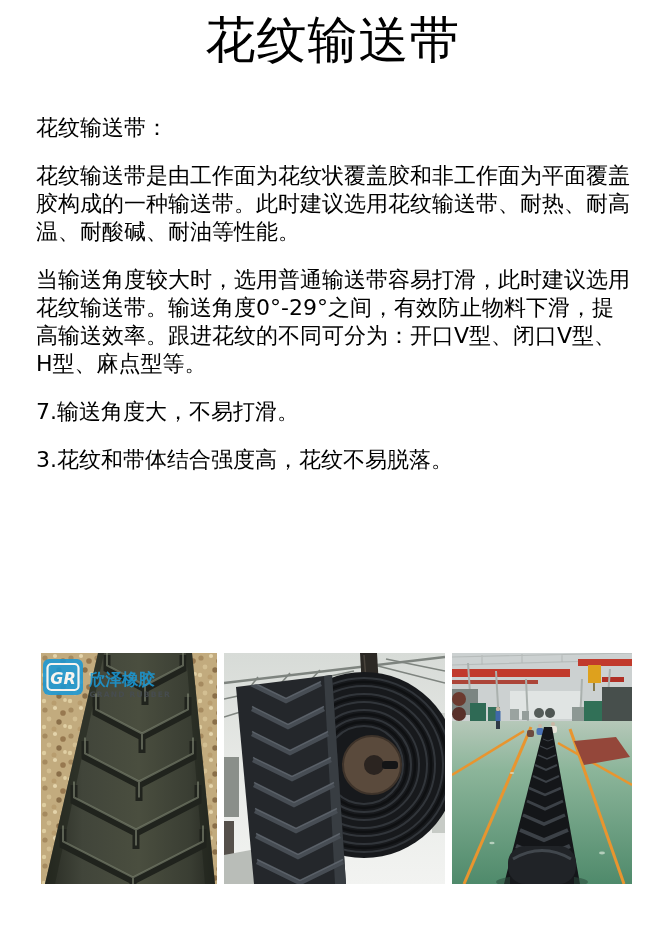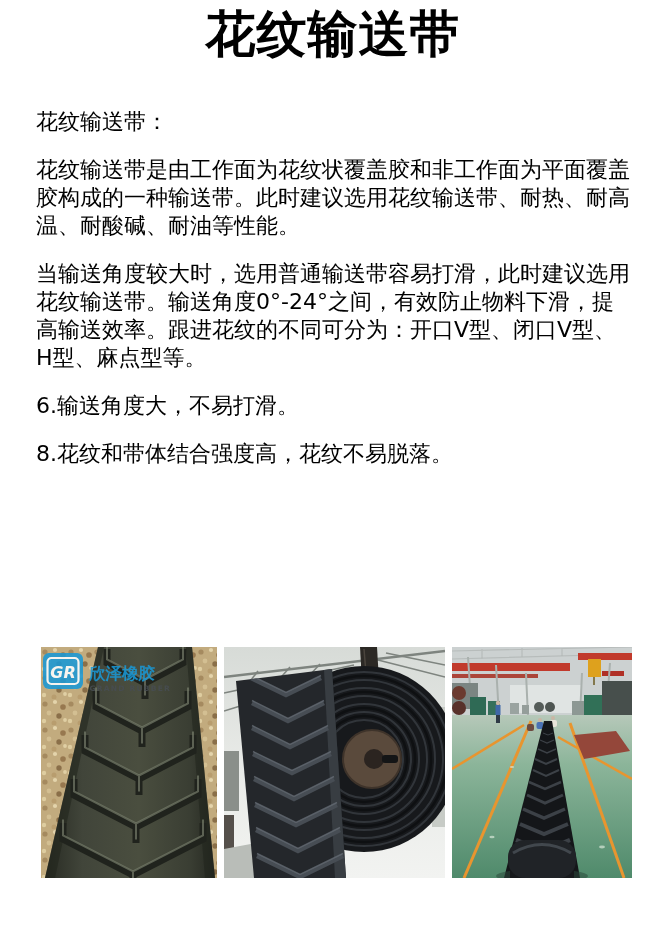--- a/index.html
+++ b/index.html
@@ -4,22 +4,22 @@
 <style>
   * { margin:0; padding:0; box-sizing:border-box; }
   html,body { background:#ffffff; }
   body {
     width:666px; height:930px; position:relative; overflow:hidden;
     font-family:"DejaVu Sans","Liberation Sans",sans-serif;
     color:#000;
   }
   .page { width:666px; height:930px; position:relative; }
   h1.page-title {
-    margin:6px 0 12px 0;
-    font-size:50px; line-height:1.15; font-weight:bold;
+    margin:12px 0 12px 0;
+    font-size:50px; line-height:1.15; font-weight:normal;
     text-align:center; letter-spacing:1px; color:#000;
   }
   .content { padding:0 36px; font-size:22px; line-height:28px;margin-top:44px; }
   .content p { margin:20px 0 0 0; }
   .gallery {
     position:absolute; left:41px; top:641px; height:231px;
     display:flex; gap:7px;
   }
   .gallery figure { margin:0; padding:0; font-size:0; line-height:0; }
   .gallery svg { display:block; }
@@ -27,23 +27,23 @@
 </head>
 <body>
 
 <div class="page">
 
   <h1 class="page-title">花纹输送带</h1>
 
   <div class="content">
     <p>花纹输送带：</p>
     <p>花纹输送带是由工作面为花纹状覆盖胶和非工作面为平面覆盖胶构成的一种输送带。此时建议选用花纹输送带、耐热、耐高温、耐酸碱、耐油等性能。</p>
-    <p>当输送角度较大时，选用普通输送带容易打滑，此时建议选用花纹输送带。输送角度0°-24°之间，有效防止物料下滑，提高输送效率。跟进花纹的不同可分为：开口V型、闭口V型、H型、麻点型等。</p>
-    <p>6.输送角度大，不易打滑。</p>
-    <p>8.花纹和带体结合强度高，花纹不易脱落。</p>
+    <p>当输送角度较大时，选用普通输送带容易打滑，此时建议选用花纹输送带。输送角度0°-29°之间，有效防止物料下滑，提高输送效率。跟进花纹的不同可分为：开口V型、闭口V型、H型、麻点型等。</p>
+    <p>7.输送角度大，不易打滑。</p>
+    <p>3.花纹和带体结合强度高，花纹不易脱落。</p>
   </div>
 
   <div class="gallery">
 
     <figure>
       <svg width="176" height="231" viewBox="0 0 176 231">
         <defs>
           <pattern id="gravel" width="26" height="26" patternUnits="userSpaceOnUse">
             <rect width="26" height="26" fill="#c2ab7e"></rect>
             <circle cx="4" cy="5" r="2.6" fill="#a58a5f"></circle>

